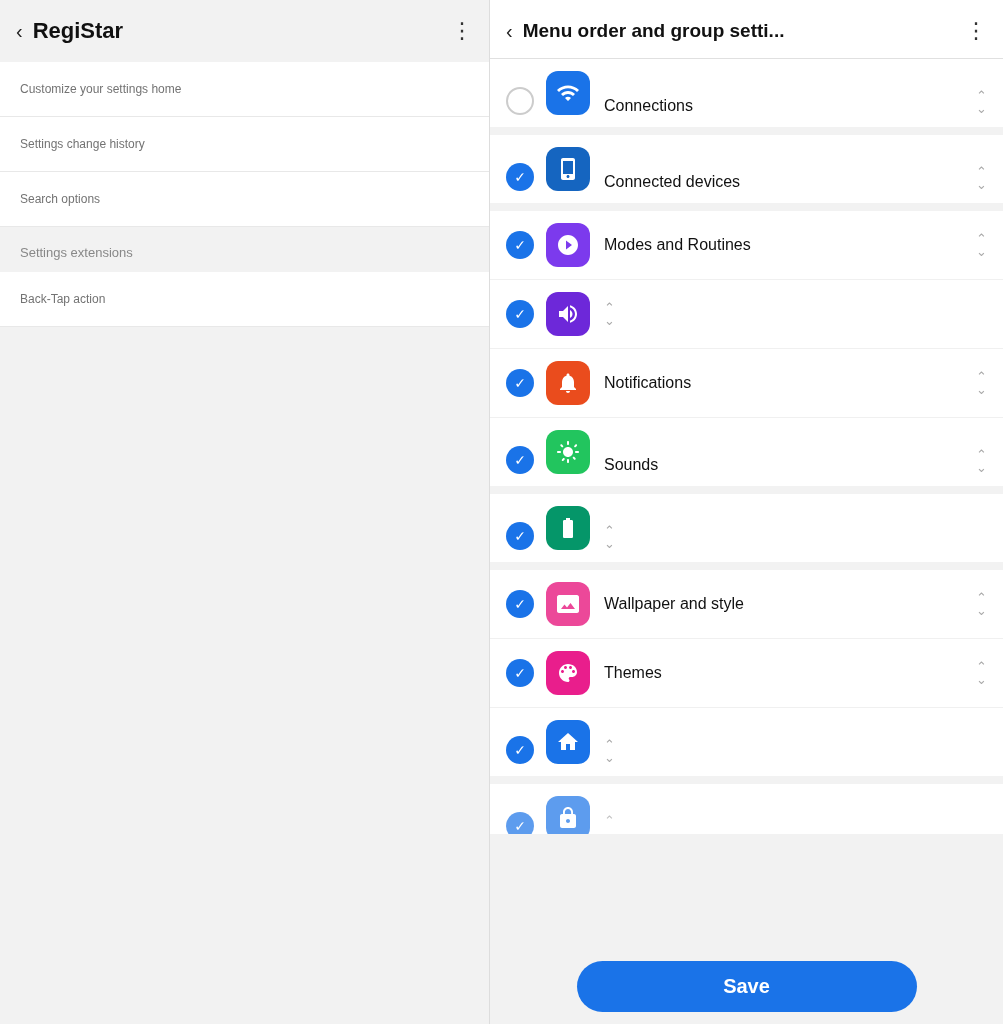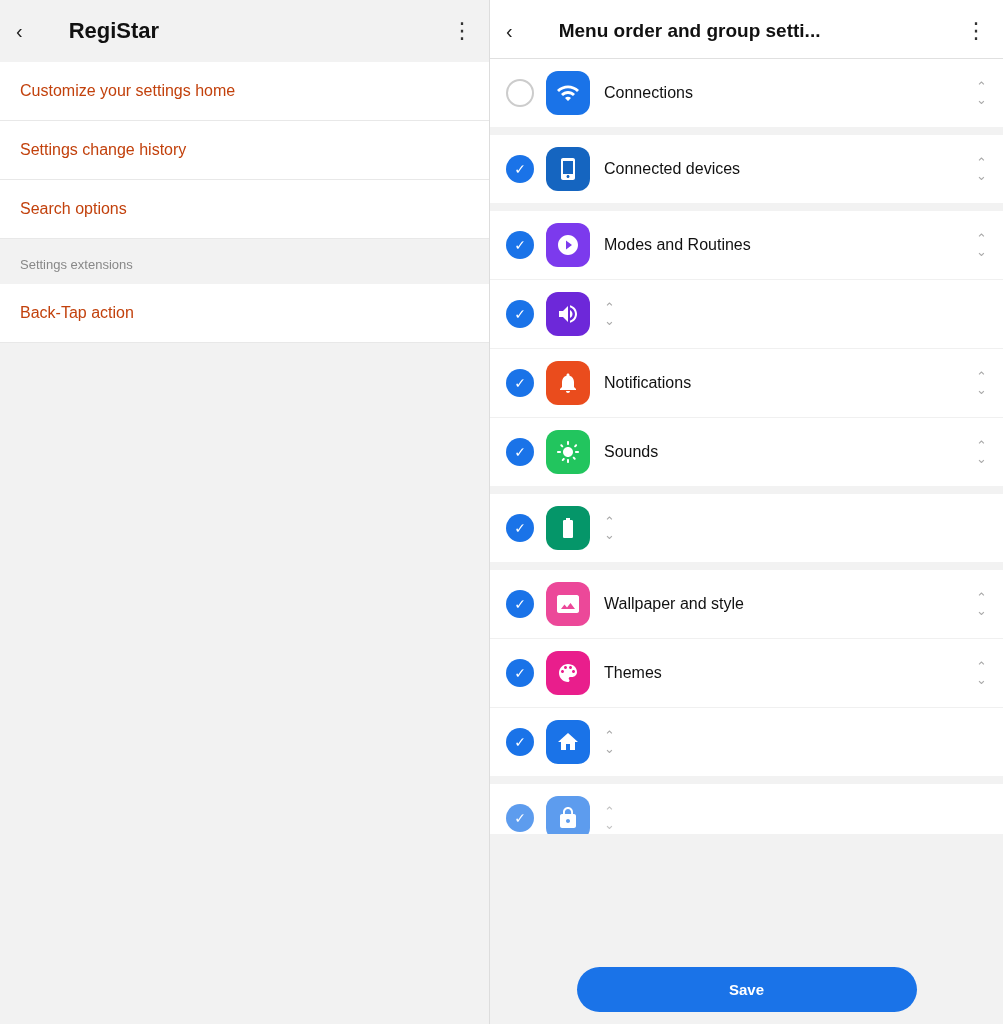--- a/index.html
+++ b/index.html
@@ -38,40 +38,39 @@
     .back-arrow {
       font-size: 20px;
       color: #222;
       cursor: pointer;
     }
 
     .panel-title {
       font-size: 22px;
       font-weight: 700;
       color: #111;
-      margin-left: 36px;
     }
 
     .more-icon {
       font-size: 22px;
       color: #333;
       cursor: pointer;
     }
 
     .menu-list {
       display: flex;
       flex-direction: column;
       background: #fff;
       margin-top: 4px;
     }
 
     .menu-item {
       padding: 20px 20px;
-      font-size: 16px;
-      color: #c2410c;
+      font-size: 12px;
+      color: #737373;
       border-bottom: 1px solid #e8e8e8;
       cursor: pointer;
       background: #fff;
     }
 
     .section-label {
       padding: 12px 20px 8px 20px;
       font-size: 13px;
       color: #888;
       background: #f2f2f2;
@@ -107,20 +106,21 @@
       display: flex;
       align-items: center;
       padding: 12px 16px;
       border-bottom: 1px solid #f0f0f0;
       cursor: pointer;
       background: #fff;
     }
 
     .settings-item:last-child {
       border-bottom: none;
+      align-items: flex-end;
     }
 
     .check-icon {
       width: 28px;
       height: 28px;
       border-radius: 50%;
       background: #1a73e8;
       display: flex;
       align-items: center;
       justify-content: center;
@@ -173,21 +173,21 @@
       display: flex;
       justify-content: center;
     }
 
     .save-button {
       background: #1a73e8;
       color: #fff;
       border: none;
       border-radius: 50px;
       padding: 14px 80px;
-      font-size: 15px;
+      font-size: 20px;
       font-weight: 600;
       cursor: pointer;
       width: 100%;
       max-width: 340px;
     }
 
     
     .ic-wifi { background: #1a73e8; }
     .ic-connected { background: #1565c0; }
     .ic-modes { background: #7c3aed; }

